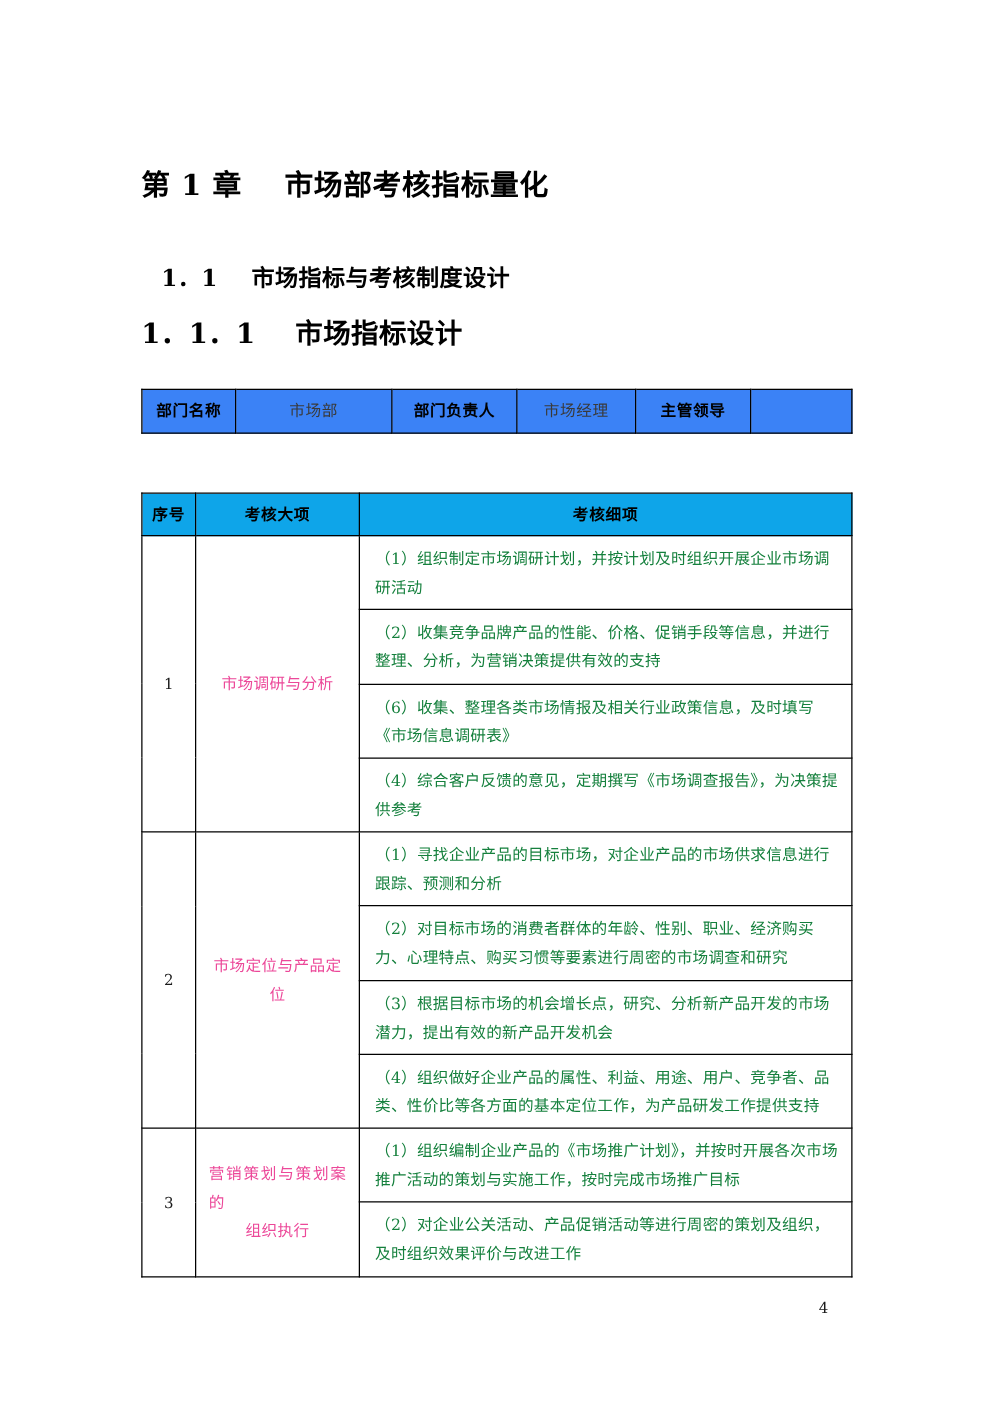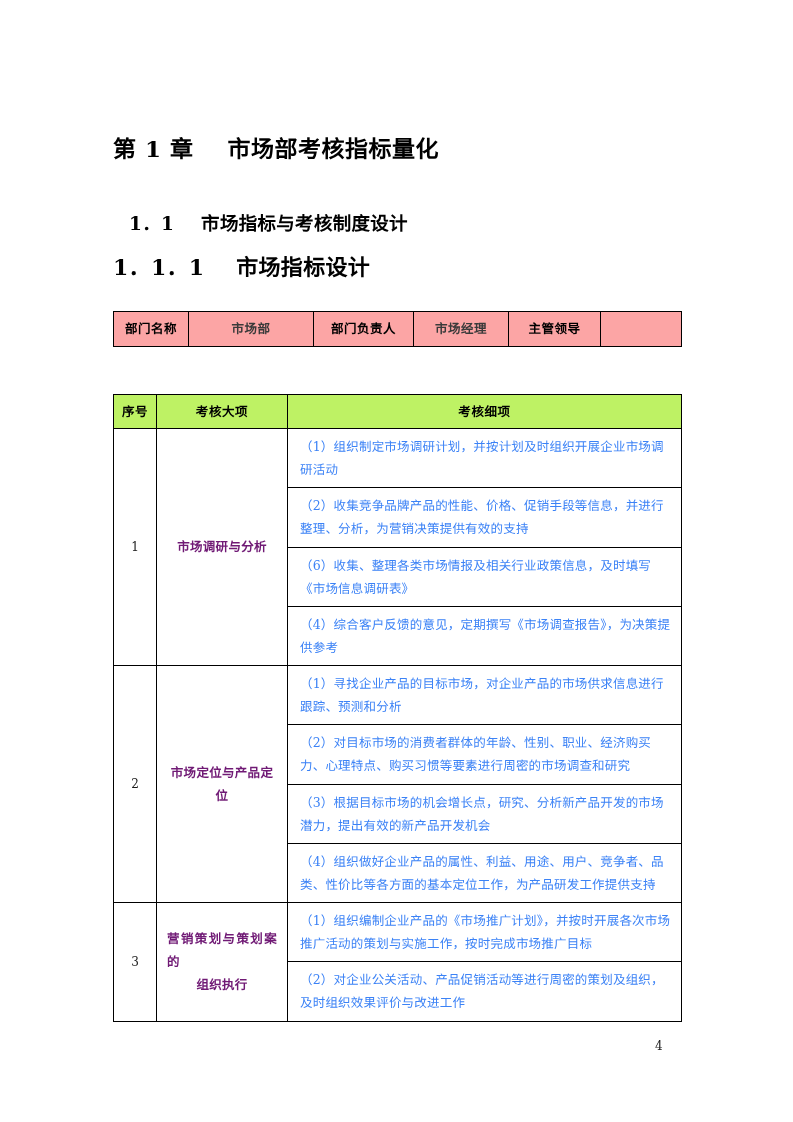--- a/index.html
+++ b/index.html
@@ -87,34 +87,34 @@
   
   .info-table {
     position: absolute;
     left: 0px;
     top: 311px;
     width: 568px;
     background: #e4e4e4;
   }
   .info-table td {
     border: 1px solid #000000;
-    background: #fca5a5;
+    background: #3b82f6;
     height: 30px;
     text-align: center;
     vertical-align: middle;
     font-size: 12.5px;
     line-height: 1.3;
     padding: 2px 3px;
   }
   .info-table td.label {
     font-weight: bold;
     letter-spacing: 0.5px;
   }
   .info-table td.value {
-    font-weight: bold;
+    font-weight: normal;
     color: #3a3a3a;
     letter-spacing: 0.5px;
     text-align: center;
   }
   .info-table td.blank { }
 
   
   .kpi-table {
     position: absolute;
     left: 0px;
@@ -122,50 +122,49 @@
     width: 568px;
   }
   .kpi-table th,
   .kpi-table td {
     border: 1px solid #000000;
     vertical-align: middle;
     font-size: 12.5px;
     line-height: 1.85;
   }
   .kpi-table thead th {
-    background: #bef264;
+    background: #0ea5e9;
     font-weight: bold;
     text-align: center;
     height: 29px;
     padding: 2px 4px;
     letter-spacing: 0.6px;
   }
   .kpi-table td.seq {
     text-align: center;
     width: 43px;
     font-size: 12px;
     color: #1a1a1a;
   }
   .kpi-table td.major {
     text-align: center;
     width: 131px;
     padding: 16px 10px;
-    color: #701a75;
+    color: #ec4899;
     letter-spacing: 0.3px;
-    font-weight: bold;
   }
   .kpi-table td.major .wrap2 {
     text-align: justify;
     text-align-last: justify;
     display: block;
   }
   .kpi-table td.detail {
     text-align: left;
     padding: 6px 8px 6px 12px;
-    color: #3b82f6;
+    color: #15803d;
     letter-spacing: 0.2px;
   }
 
   
   .page-number {
     position: absolute;
     left: 655px;
     top: 1039px;
     font-size: 12px;
     font-family: "DejaVu Serif", "Liberation Serif", serif;

